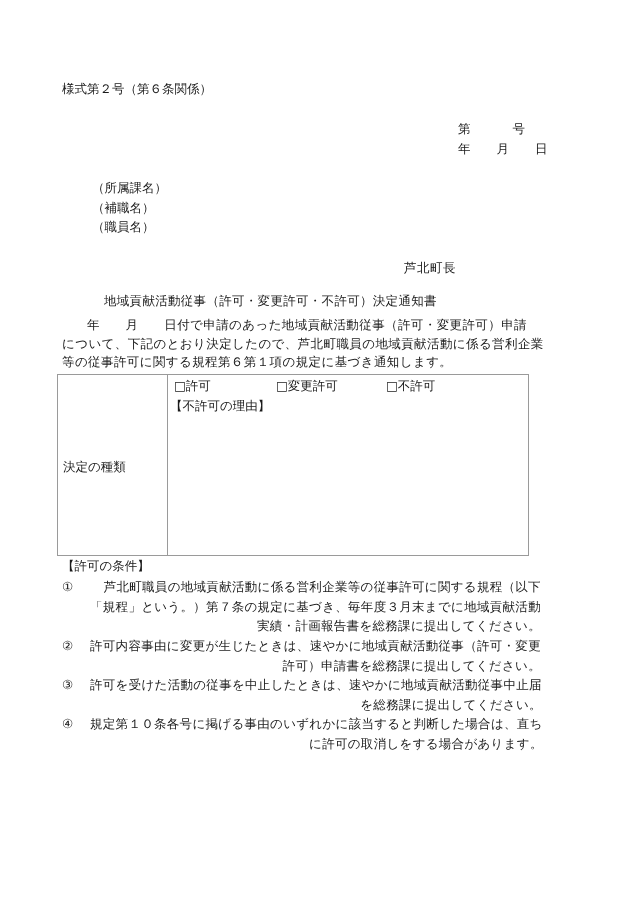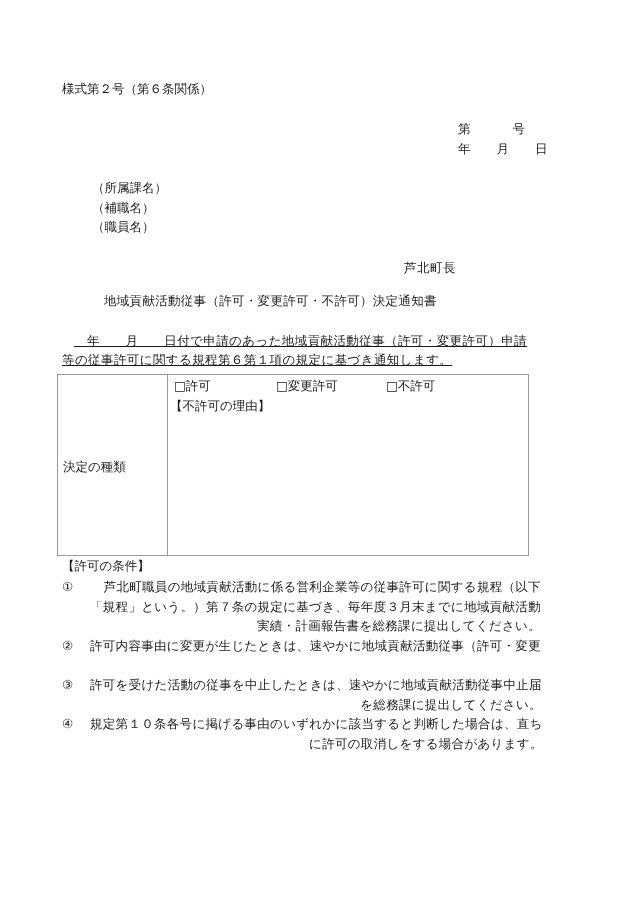--- a/index.html
+++ b/index.html
@@ -10,21 +10,21 @@
   }
   .abs { position:absolute; white-space:nowrap; line-height:18px; }
   .form-no { left:62px; top:80px; }
   .doc-no { left:458px; top:120px; }
   .doc-no span, .doc-date span { display:inline-block; }
   .doc-date { left:458px; top:140px; }
   .recipients { left:92px; top:178px; }
   .recipients div { line-height:19.5px; }
   .mayor { left:360px; top:259px; letter-spacing:0.5px;margin-left:44px; }
   .title { left:104px; top:292px; letter-spacing:0.3px; }
-  .body-text { left:62px; top:332px; width:510px; white-space:normal; line-height:18.5px; letter-spacing:0.4px;text-decoration:underline; }
+  .body-text { left:62px; top:316px; width:510px; white-space:normal; line-height:18.5px; letter-spacing:0.4px; }
   .body-text .line { display:block; white-space:nowrap; }
   .table {
     position:absolute; left:57px; top:374px; width:472px; height:182px;
     border:1.5px solid #9a9a9a; box-sizing:border-box;
   }
   .table .divider { position:absolute; left:109px; top:0; bottom:0; border-left:1.5px solid #9a9a9a; }
   .table .label { position:absolute; left:5px; top:83px; line-height:18px; }
   .table .opts { position:absolute; left:116px; top:2px; white-space:nowrap; line-height:18px; }
   .table .opt { position:absolute; top:0; }
   .table .reason { position:absolute; left:112px; top:22px; line-height:18px; }
@@ -52,20 +52,21 @@
   <div>（補職名）</div>
   <div>（職員名）</div>
 </div>
 
 <div class="abs mayor">芦北町長</div>
 
 <div class="abs title">地域貢献活動従事（許可・変更許可・不許可）決定通知書</div>
 
 <div class="abs body-text">
   <span class="line" style="padding-left:12px">　年　　月　　日付で申請のあった地域貢献活動従事（許可・変更許可）申請</span>
+  <span class="line">について、下記のとおり決定したので、芦北町職員の地域貢献活動に係る営利企業</span>
   <span class="line">等の従事許可に関する規程第６第１項の規定に基づき通知します。</span>
 </div>
 
 <div class="table">
   <div class="divider"></div>
   <div class="label">決定の種類</div>
   <div class="opts">
     <span class="opt" style="left:0"><span>□</span><span>許可</span></span>
     <span class="opt" style="left:102px"><span>□</span><span>変更許可</span></span>
     <span class="opt" style="left:212px"><span>□</span><span>不許可</span></span>
@@ -81,20 +82,21 @@
     <span>芦北町職員の地域貢献活動に係る営利企業等の従事許可に関する規程（以下</span>
     <span>「規程」という。）第７条の規定に基づき、毎年度３月末までに地域貢献活動</span>
     <span>実績・計画報告書を総務課に提出してください。</span>
   </span>
 </div>
 
 <div class="cond" style="top:636px">
   <span class="num">②</span>
   <span class="txt">
     <span>許可内容事由に変更が生じたときは、速やかに地域貢献活動従事（許可・変更</span>
+    <span>許可）申請書を総務課に提出してください。</span>
   </span>
 </div>
 
 <div class="cond" style="top:675px">
   <span class="num">③</span>
   <span class="txt">
     <span>許可を受けた活動の従事を中止したときは、速やかに地域貢献活動従事中止届</span>
     <span>を総務課に提出してください。</span>
   </span>
 </div>

